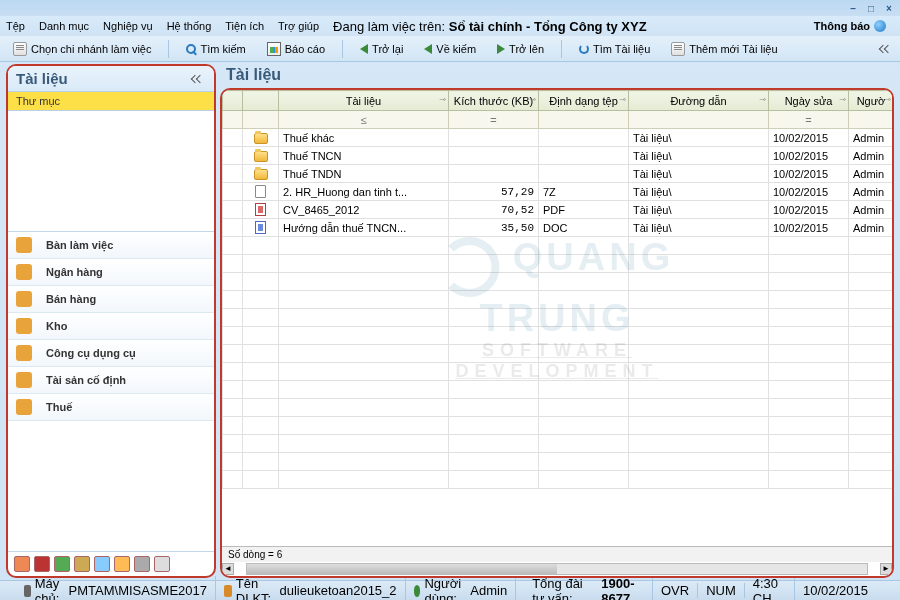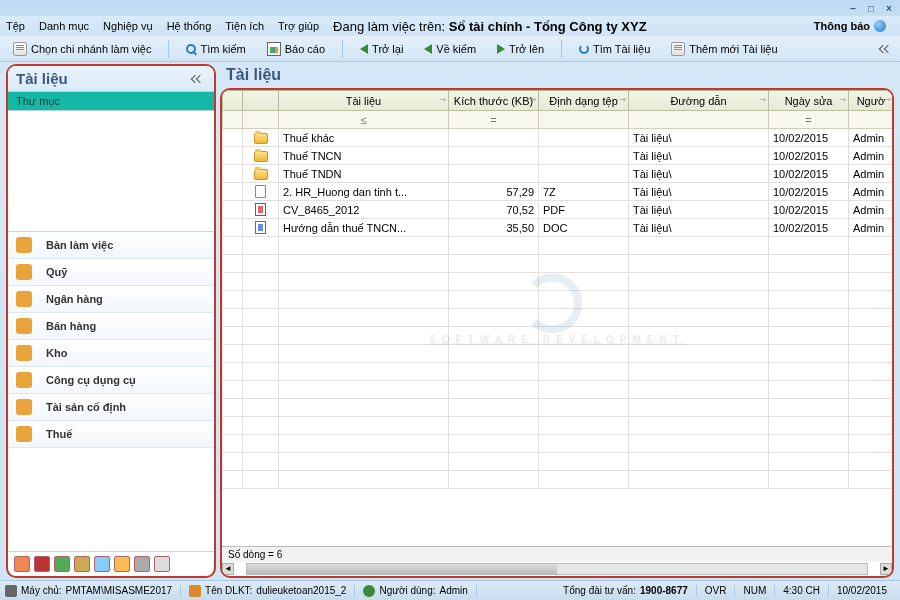--- a/index.html
+++ b/index.html
@@ -99,21 +99,21 @@
   color: #3a5a7a;
   background: linear-gradient(#eaf3fb, #d9eaf8);
   border-bottom: 1px solid #b8d0e6;
   display:flex; align-items:center; justify-content:space-between;
 }
 .tree-section {
   height: 140px;
   border-bottom: 1px solid #c3d7e8;
   overflow: auto;
 }
-.tree-hdr { padding: 3px 8px; font-weight: normal; color:#333; background:#14b8a6; border-bottom:1px solid #b8d0e6; }
+.tree-hdr { padding: 3px 8px; font-weight: normal; color:#333; background:#fde047; border-bottom:1px solid #b8d0e6; }
 .tree { padding: 4px 6px; }
 .tree-node { padding: 1px 2px; cursor:pointer; white-space:nowrap; }
 .tree-node.selected { background:#3a7abf; color:#fff; border:1px dotted #000; }
 .tree-child { padding: 1px 2px 1px 24px; cursor:pointer; }
 .tree-child::before { content:'⋯ '; color:#888; }
 .nav-list { flex:1; overflow:auto; }
 .nav-item {
   display:flex; align-items:center; gap:14px;
   padding: 5px 8px;
   border-bottom: 1px solid #dce8f2;
@@ -137,63 +137,63 @@
   overflow:hidden;
   position:relative;
 }
 .watermark {
   position:absolute; left:50%; top:45%;
   transform:translate(-50%,-50%);
   text-align:center; pointer-events:none; opacity:0.12;
   font-weight:bold;
 }
 .watermark .wm1 { font-size:38px; letter-spacing:4px; color:#2a7a9a; }
-.watermark .wm2 { font-size:10px; letter-spacing:6px; color:#555;text-decoration:underline; }
+.watermark .wm2 { font-size:18px; letter-spacing:6px; color:#555;text-decoration:underline; }
 .wm-logo { width:60px; height:60px; border:8px solid #2a7a9a; border-left-color:transparent; border-radius:50%; display:inline-block; vertical-align:middle; margin-right:10px; }
 table.grid { width:100%; border-collapse:collapse; table-layout:fixed; font-size:11px; }
 .grid th {
   background: linear-gradient(#f1f5e6, #e6ebd4);
   border:1px solid #b7bfa0;
   padding:3px 4px;
   font-weight:normal;
   text-align:center;
   position:relative;
   height:20px;
 }
 .grid th .pin { position:absolute; right:2px; top:4px; font-size:8px; color:#888; }
 .grid td {
   border:1px solid #e0e0e0;
   padding:2px 4px;
   height:18px;
   white-space:nowrap; overflow:hidden; text-overflow:ellipsis;
 }
 .grid tr.filter td { background:#f7f7ee; text-align:center; color:#777; border-color:#cfcfb8; }
-.grid td.num { text-align:right; }
+.grid td.num { text-align:right;font-family:Liberation Mono, monospace; }
 .grid td.ico { text-align:center; padding:0; }
 .ficon { width:14px; height:11px; display:inline-block; vertical-align:middle; }
 .ficon.folder { background:linear-gradient(#ffe08a,#f0b838); border:1px solid #c9952a; border-radius:2px; position:relative; }
 .ficon.folder::before { content:''; position:absolute; top:-3px; left:0; width:6px; height:3px; background:#f0c860; border-radius:1px 1px 0 0; }
 .ficon.file { width:11px; height:13px; background:#fff; border:1px solid #888; border-radius:1px; }
 .ficon.pdf { width:11px; height:13px; background:#fff; border:1px solid #b04040; position:relative; }
 .ficon.pdf::after { content:''; position:absolute; inset:2px; background:#d66; }
 .ficon.doc { width:11px; height:13px; background:#fff; border:1px solid #4a6ac0; position:relative; }
 .ficon.doc::after { content:''; position:absolute; inset:2px; background:#6a8ae0; }
 .grid-footer { border-top:1px solid #bbb; padding:2px 6px; font-size:10px; background:#f2f2f2; display:flex; justify-content:space-between; align-items:center; }
 .hscroll { height:14px; display:flex; align-items:center; }
 .hscroll .track { flex:1; height:12px; background:#e6e6e6; border:1px solid #bbb; position:relative; margin:0 12px; }
 .hscroll .thumb { position:absolute; left:0; top:0; height:100%; width:50%; background:linear-gradient(#ddd,#bbb); }
 .hscroll .arrow { width:12px; height:12px; background:#ddd; border:1px solid #aaa; font-size:8px; text-align:center; line-height:10px; }
 
 .statusbar {
   height:20px;
   background: linear-gradient(#dceaf6, #c8dcee);
   border-top:1px solid #a7c7e2;
   display:flex; align-items:center;
-  padding:0 5px; gap:8px;
-  font-size:10px;
+  padding:0 24px; gap:8px;
+  font-size:13px;
 }
 .statusbar .scell { border-right:1px solid #a7c7e2; padding-right:8px; display:flex; gap:4px; align-items:center; }
 .statusbar .scell:last-child { border-right:none; }
 .statusbar .flex { flex:1; }
 .sicon { width:12px; height:12px; display:inline-block; background:#888; border-radius:2px; }
 .sicon.server{background:#666;} .sicon.db{background:#d88a2a;} .sicon.user{background:#3a8a3a; border-radius:50%;}
 
 
 .col-sel{width:20px;} .col-ico{width:36px;} .col-name{width:170px;} .col-size{width:90px;} .col-ext{width:90px;} .col-path{width:140px;} .col-date{width:80px;} .col-user{width:45px;}
 </style>
@@ -271,24 +271,20 @@
         <span>Tài liệu</span>
         <span class="dbl-chev"></span>
       </div>
       <div class="tree-section">
         <div class="tree-hdr">Thư mục</div>
       </div>
       <div class="nav-list" id="nav-list">
           <div class="nav-item">
             <span class="nav-icon"></span>
             <span class="nav-label">Bàn làm việc</span>
-          </div>
-          <div class="nav-item">
-            <span class="nav-icon"></span>
-            <span class="nav-label">Quỹ</span>
           </div>
           <div class="nav-item">
             <span class="nav-icon"></span>
             <span class="nav-label">Ngân hàng</span>
           </div>
           <div class="nav-item">
             <span class="nav-icon"></span>
             <span class="nav-label">Bán hàng</span>
           </div>
           <div class="nav-item">
@@ -318,20 +314,21 @@
         <span class="mini g"></span>
         <span class="mini h"></span>
       </div>
     </div>
 
     <div class="main">
       <div class="main-title">Tài liệu</div>
       <div class="grid-wrap">
         <div class="watermark">
           <span class="wm-logo"></span>
+          <span class="wm1">QUANG TRUNG</span>
           <div class="wm2">SOFTWARE DEVELOPMENT</div>
         </div>
         <div style="flex:1; overflow:auto;">
           <table class="grid">
             <colgroup>
               <col class="col-sel">
                 <col class="col-ico">
                 <col class="col-name">
                 <col class="col-size">
               <col class="col-ext">

